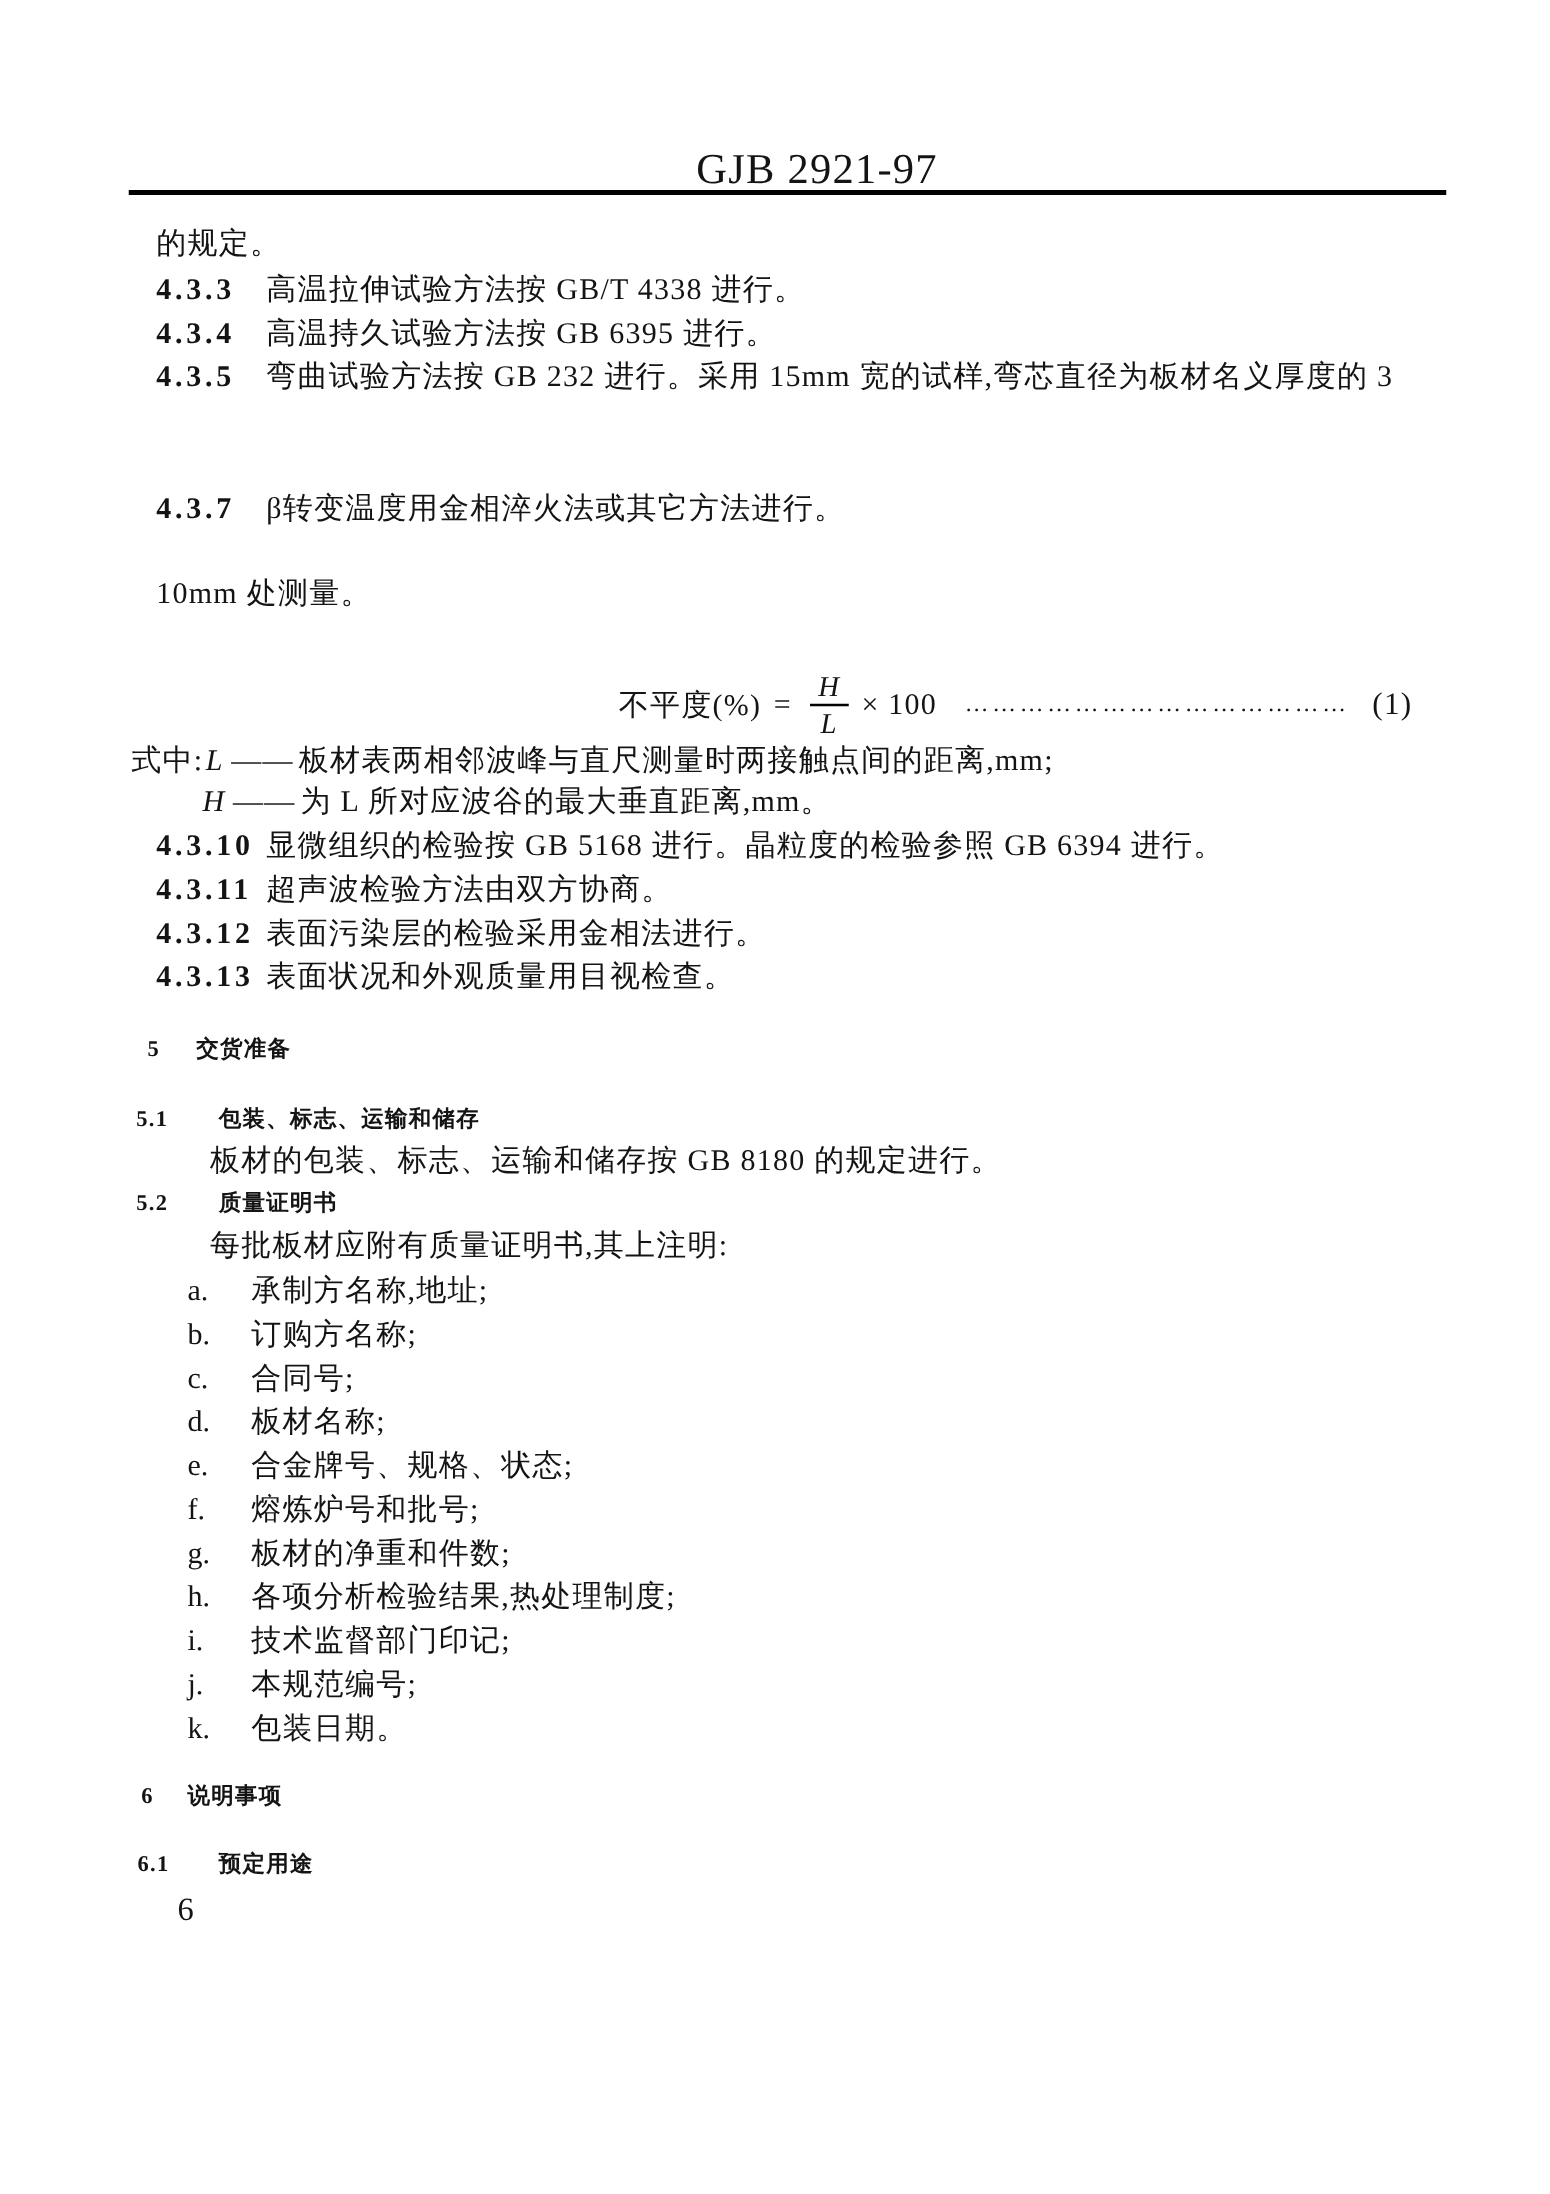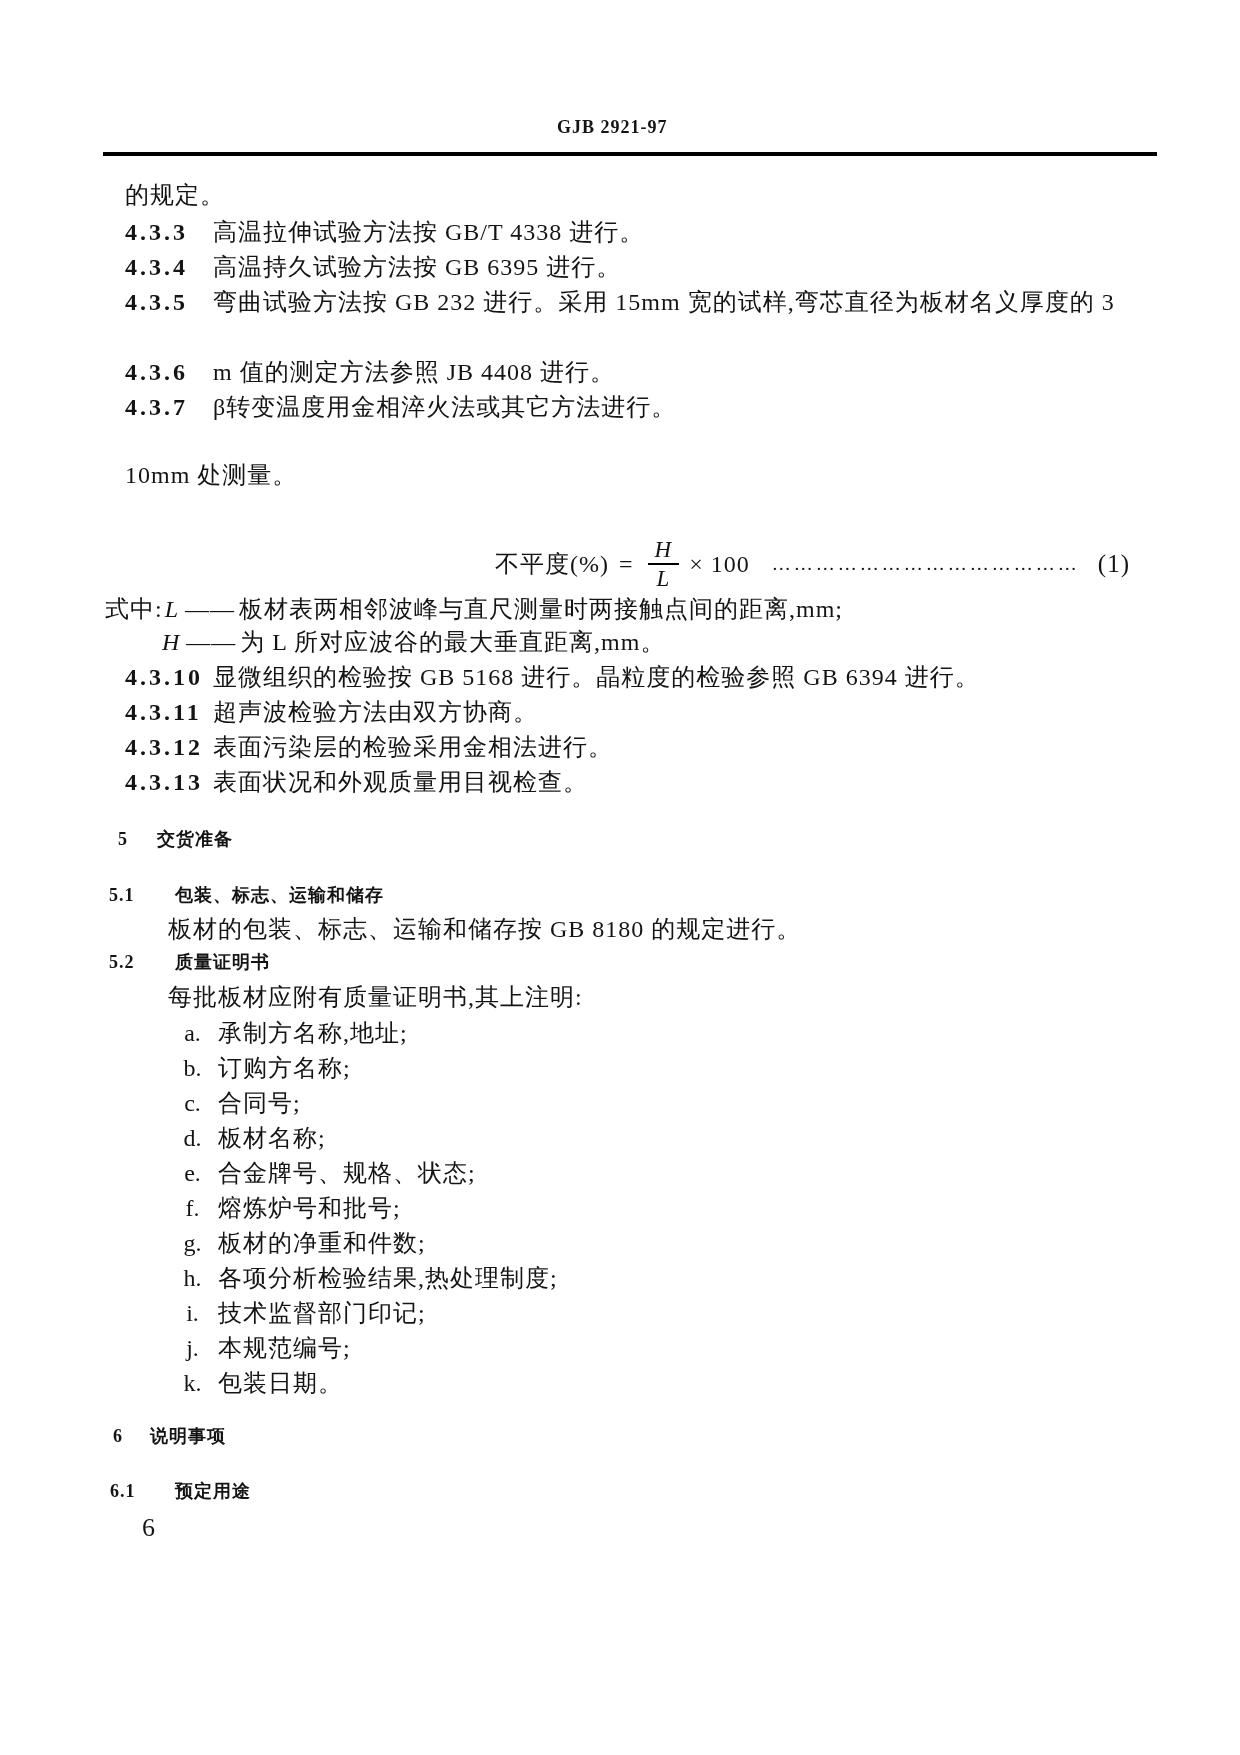--- a/index.html
+++ b/index.html
@@ -4,30 +4,30 @@
 <style>
   html,body { margin:0; padding:0; background:#888; }
   .page {
     position:relative; width:1240px; height:1755px; margin:0 auto;
     background:#ffffff; color:#141414;
     font-family:"Liberation Serif","DejaVu Serif",serif;
     overflow:hidden;
   }
   .doc-number {
     position:absolute; top:117px; left:557px;
-    font-size:18px; font-weight:bold; letter-spacing:1px; white-space:nowrap;
+    font-size:34px; font-weight:normal; letter-spacing:1px; white-space:nowrap;
   }
   .rule { position:absolute; top:152px; left:103px; width:1054px; height:4px; background:#000; }
   .line {
     position:absolute; left:125px; font-size:24px; line-height:30px;
     letter-spacing:1px; white-space:nowrap;
   }
   .num { display:inline-block; width:88px; letter-spacing:3px;font-weight:bold; }
   .indent { left:168px; }
-  .list-row { left:167px;text-align:center; }
+  .list-row { left:150px; }
   .list-letter { display:inline-block; width:51px; letter-spacing:0; }
   .heading {
     font-family:"Liberation Sans","DejaVu Sans",sans-serif;
     font-weight:bold; font-size:18px; letter-spacing:1px;
   }
   .sec-num { display:inline-block; font-family:"Liberation Serif",serif; }
   .w39{width:39px;} .w66{width:66px;} .w37{width:37px;} .w65{width:65px;}
   .formula-row {
     position:absolute; top:536px; left:495px; right:110px; height:56px;
     display:flex; align-items:center; font-size:24px; letter-spacing:1px;
@@ -65,23 +65,20 @@
 
   <div class="line" style="top:252px">
     <span class="num">4.3.4</span><span>高温持久试验方法按 GB 6395 进行。</span>
   </div>
 
   <div class="line" style="top:287px">
     <span class="num">4.3.5</span><span>弯曲试验方法按 GB 232 进行。采用 15mm 宽的试样,弯芯直径为板材名义厚度的 3</span>
   </div>
 
 
-  <div class="line" style="top:357px">
-    <span class="num">4.3.6</span><span>m 值的测定方法参照 JB 4408 进行。</span>
-  </div>
 
   <div class="line" style="top:392px">
     <span class="num">4.3.7</span><span>β转变温度用金相淬火法或其它方法进行。</span>
   </div>
 
 
   <div class="line" style="top:460px">
     <span>10mm 处测量。</span>
   </div>
 

